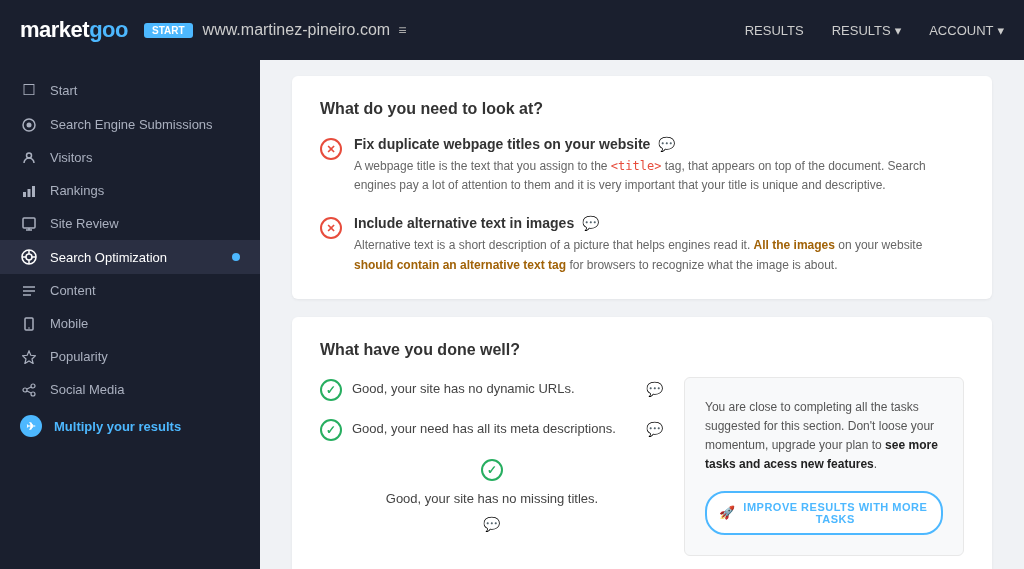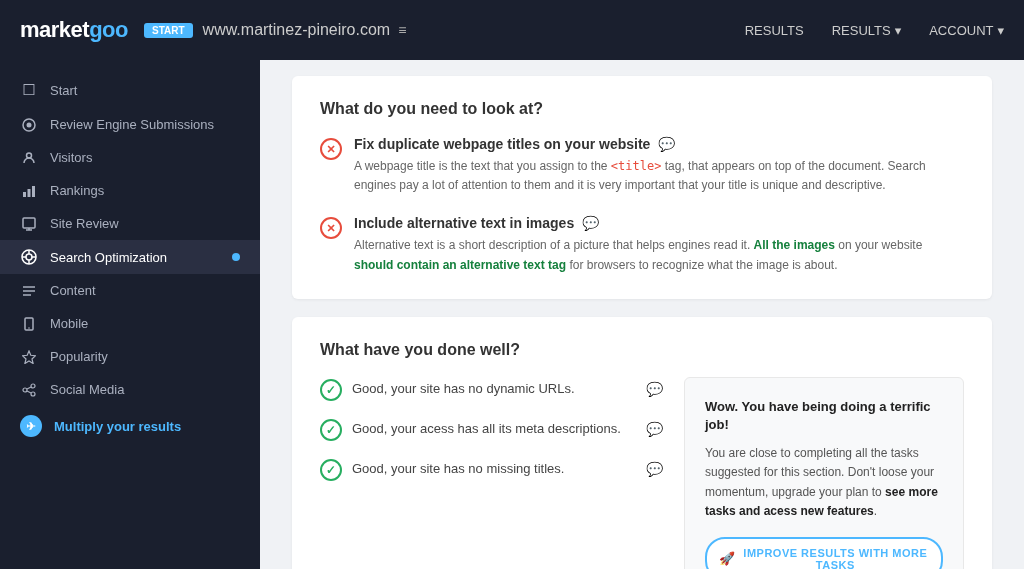--- a/index.html
+++ b/index.html
@@ -206,35 +206,35 @@
     .issue-desc {
       font-size: 12px;
       color: #666;
       line-height: 1.6;
     }
     .issue-desc .code-tag {
       color: #e74c3c;
       font-family: monospace;
       font-size: 12px;
     }
-    .issue-desc strong { color: #15803d; }
+    .issue-desc strong { color: #a16207; }
 
     
     .well-done-grid {
       display: flex;
       gap: 20px;
     }
     .well-done-list { flex: 1; }
     .well-done-item {
       display: flex;
       align-items: center;
       gap: 10px;
       margin-bottom: 16px;
     }
-    .well-done-item:last-child { margin-bottom: 16px; }
+    .well-done-item:last-child { margin-bottom: 16px; flex-direction: column; }
     .well-done-text {
       font-size: 13px;
       color: #444;
       flex: 1;
     }
 
     
     .promo-box {
       width: 280px;
       background: #f8f9fa;
@@ -306,21 +306,21 @@
       <span>Start</span>
     </div>
 
     <div class="sidebar-item">
       <span class="sidebar-icon">
         <svg width="14" height="14" viewBox="0 0 14 14" fill="none">
           <circle cx="7" cy="7" r="6" stroke="#aab0bf" stroke-width="1.5"></circle>
           <circle cx="7" cy="7" r="2.5" fill="#aab0bf"></circle>
         </svg>
       </span>
-      <span>Review Engine Submissions</span>
+      <span>Search Engine Submissions</span>
     </div>
 
     <div class="sidebar-item">
       <span class="sidebar-icon">
         <svg width="14" height="14" viewBox="0 0 14 14" fill="none">
           <circle cx="7" cy="4.5" r="2.5" stroke="#aab0bf" stroke-width="1.5"></circle>
           <path d="M2 12c0-2.761 2.239-5 5-5s5 2.239 5 5" stroke="#aab0bf" stroke-width="1.5"></path>
         </svg>
       </span>
       <span>Visitors</span>
@@ -452,34 +452,33 @@
         <div class="well-done-list">
 
           <div class="well-done-item">
             <div class="issue-icon-success"></div>
             <span class="well-done-text">Good, your site has no dynamic URLs.</span>
             <span class="comment-icon">💬</span>
           </div>
 
           <div class="well-done-item">
             <div class="issue-icon-success"></div>
-            <span class="well-done-text">Good, your acess has all its meta descriptions.</span>
+            <span class="well-done-text">Good, your need has all its meta descriptions.</span>
             <span class="comment-icon">💬</span>
           </div>
 
           <div class="well-done-item">
             <div class="issue-icon-success"></div>
             <span class="well-done-text">Good, your site has no missing titles.</span>
             <span class="comment-icon">💬</span>
           </div>
 
         </div>
 
         <div class="promo-box">
-          <div class="promo-title">Wow. You have being doing a terrific job!</div>
           <div class="promo-desc">
             <span>You are close to completing all the tasks suggested for this section. Don't loose your momentum, upgrade your plan to </span><strong>see more tasks and acess new features</strong><span>.</span>
           </div>
           <button class="promo-btn">
             <span class="rocket-icon">🚀</span>
             <span>IMPROVE RESULTS WITH MORE TASKS</span>
           </button>
         </div>
 
       </div>

